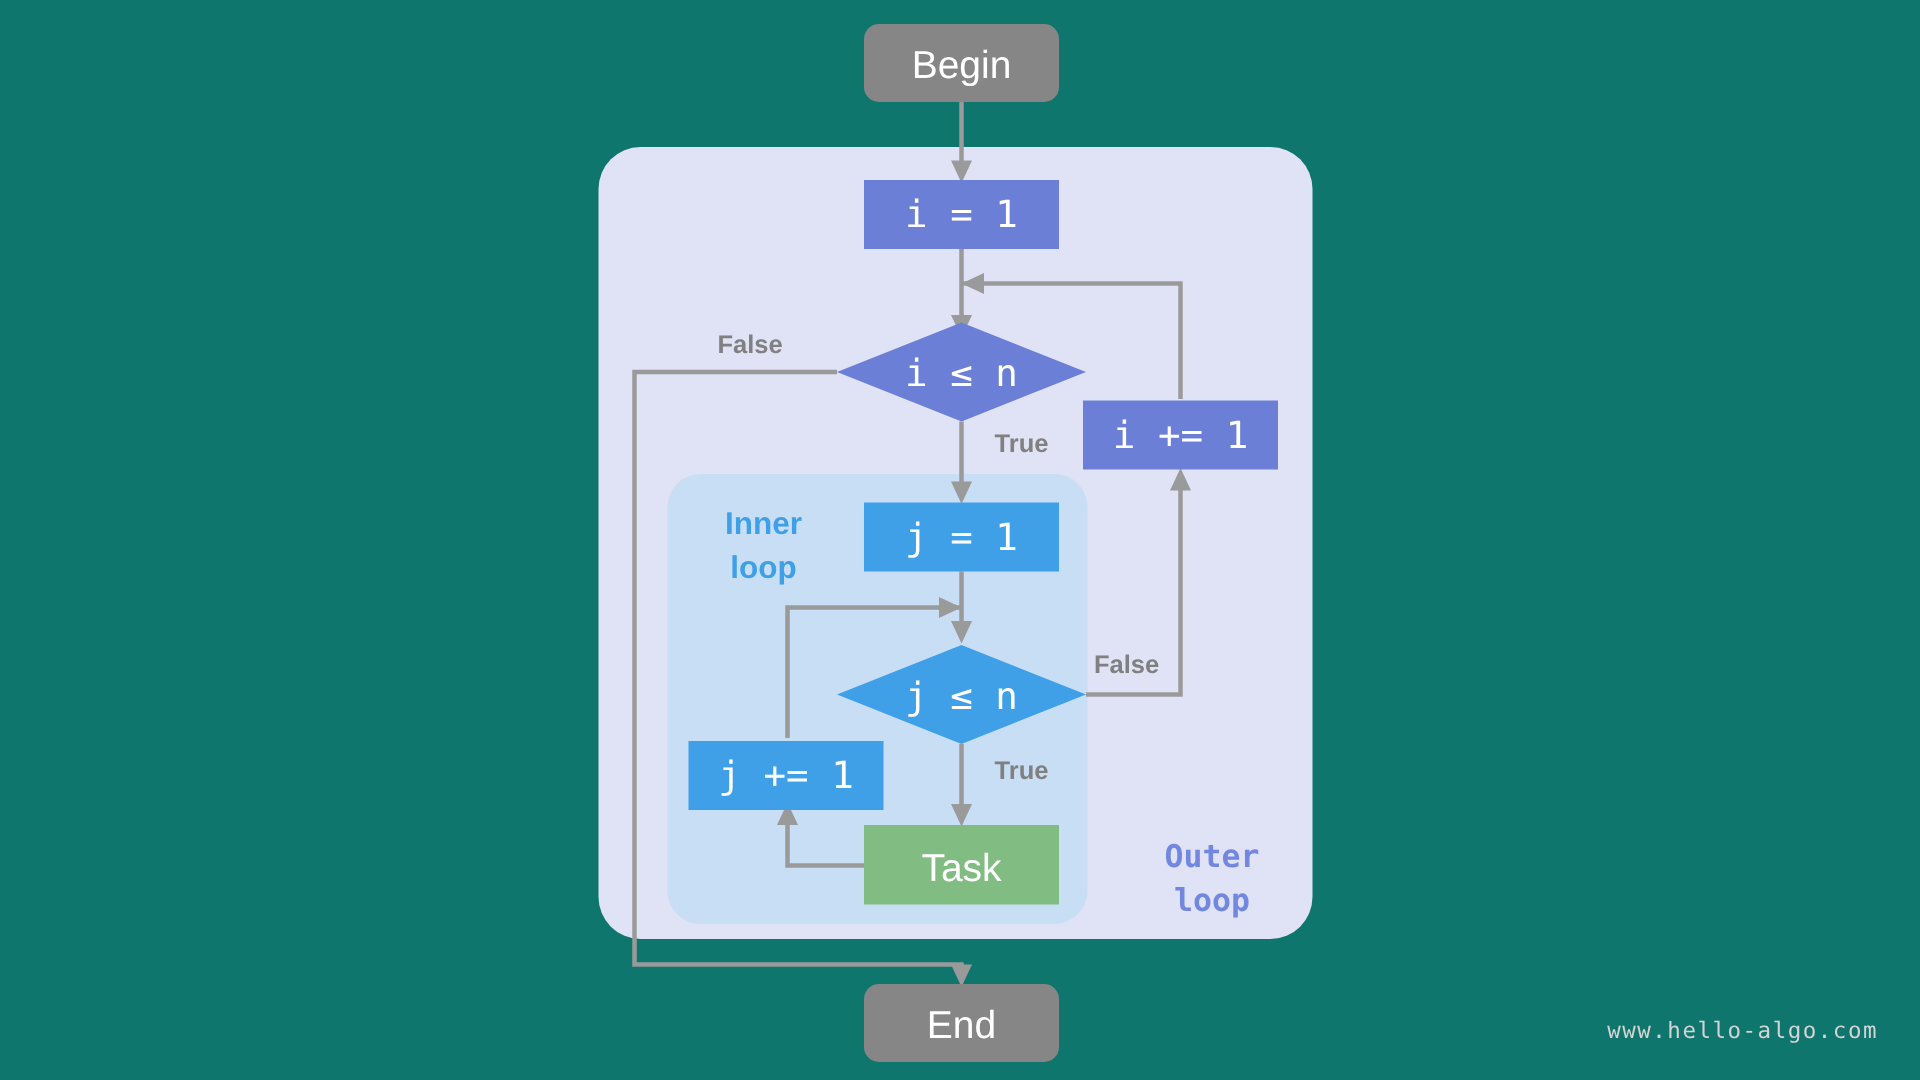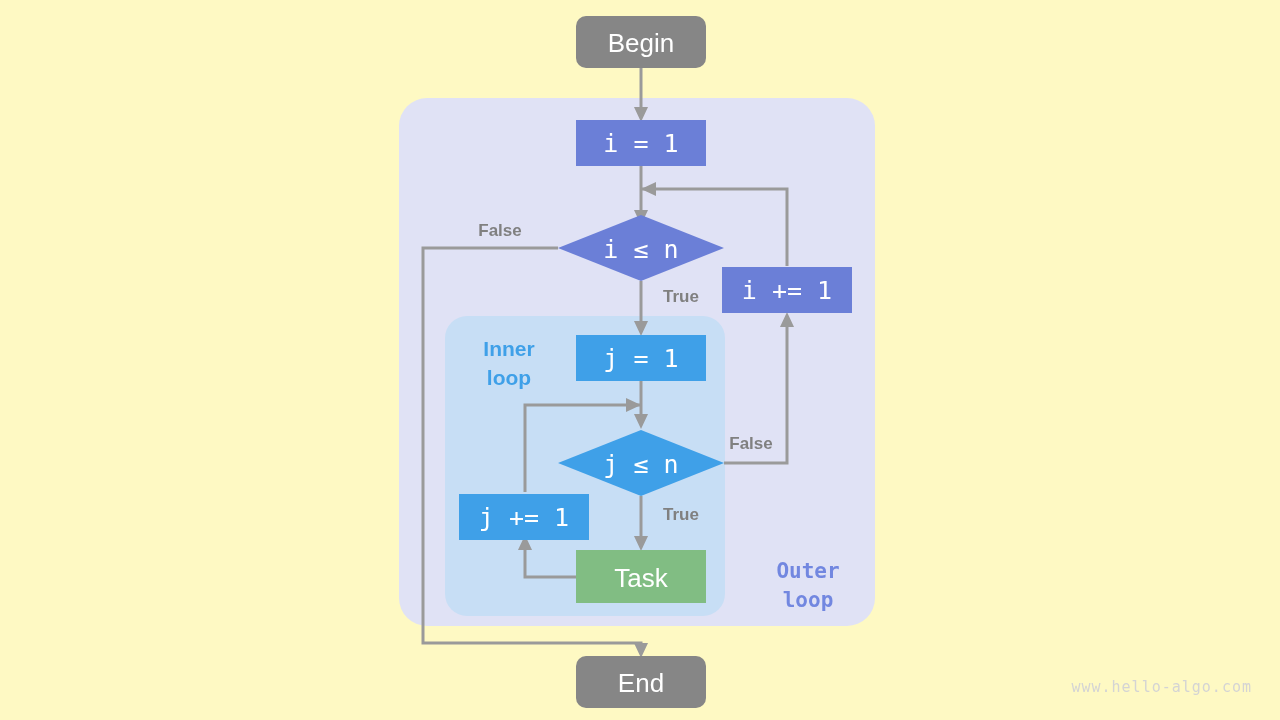--- a/index.html
+++ b/index.html
@@ -10,21 +10,21 @@
   body {
     width: 1280px;
     height: 720px;
     overflow: hidden;
     font-family: "Liberation Sans", sans-serif;
   }
   #canvas {
     position: relative;
     width: 1280px;
     height: 720px;
-    background: #fef9c3;
+    background: #0f766e;
   }
   #flow-svg {
     position: absolute;
     top: 0;
     left: 0;
     width: 1280px;
     height: 720px;
   }
   .node-label {
     fill: #ffffff;

